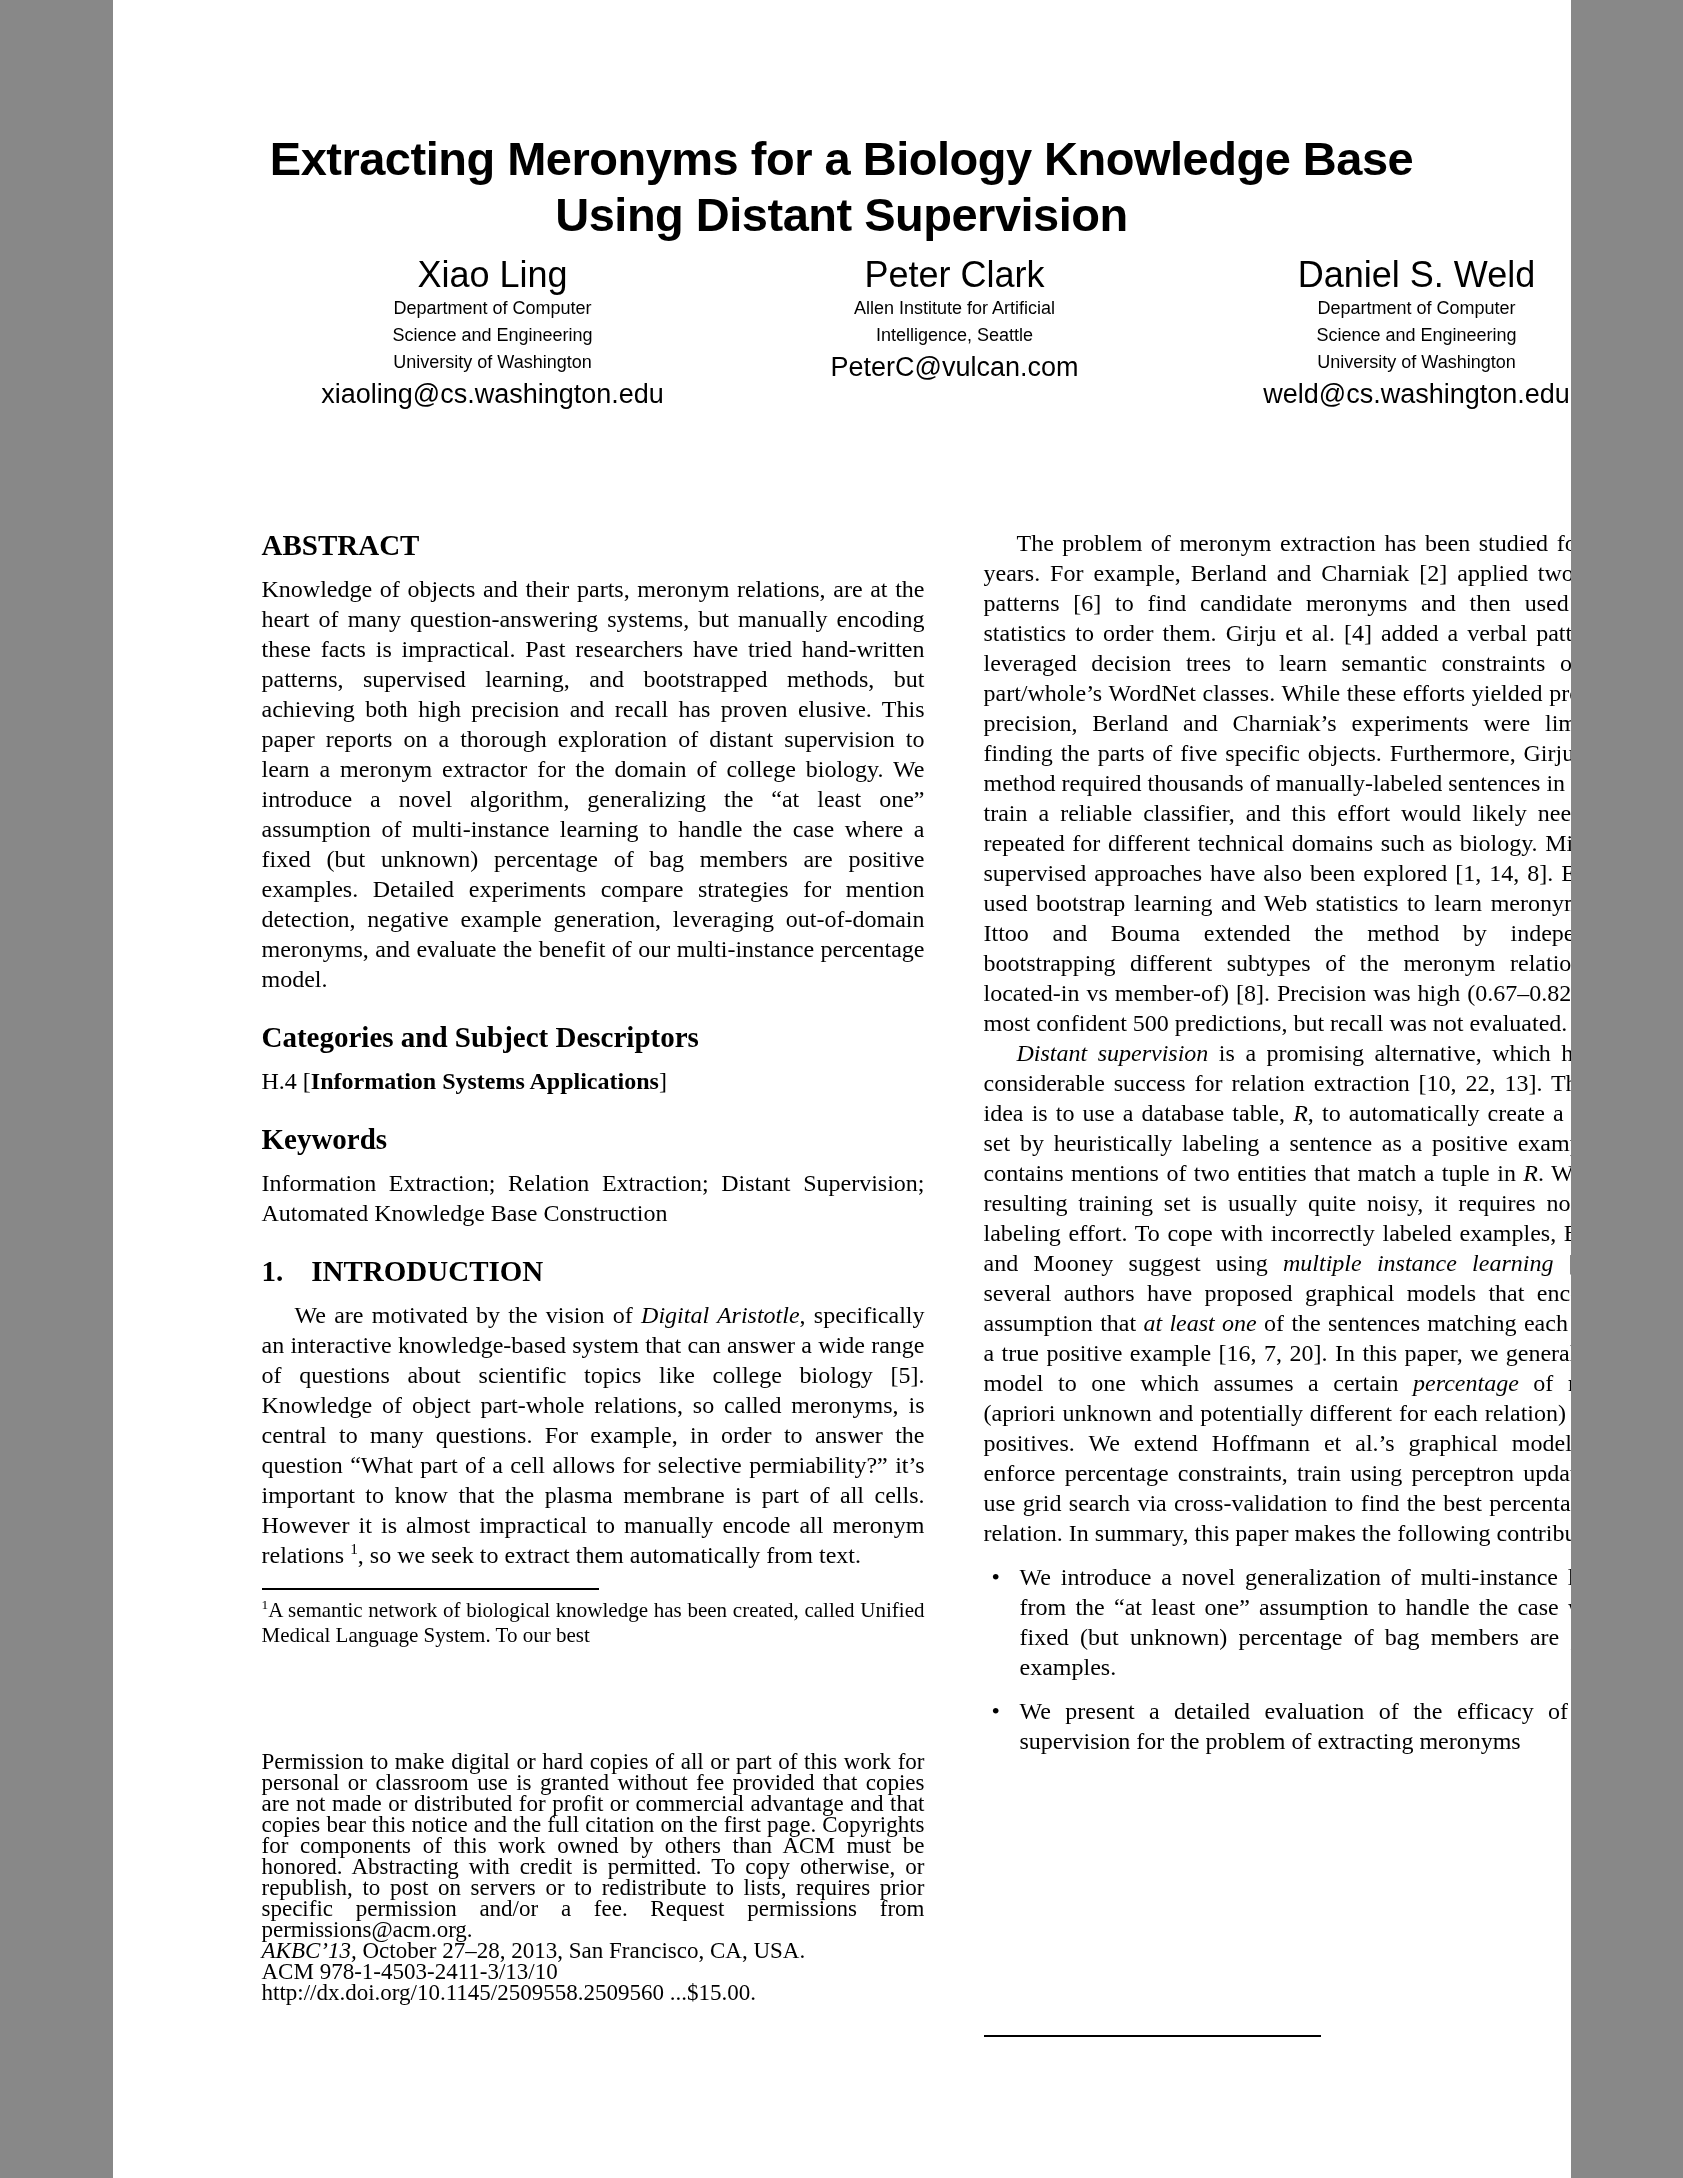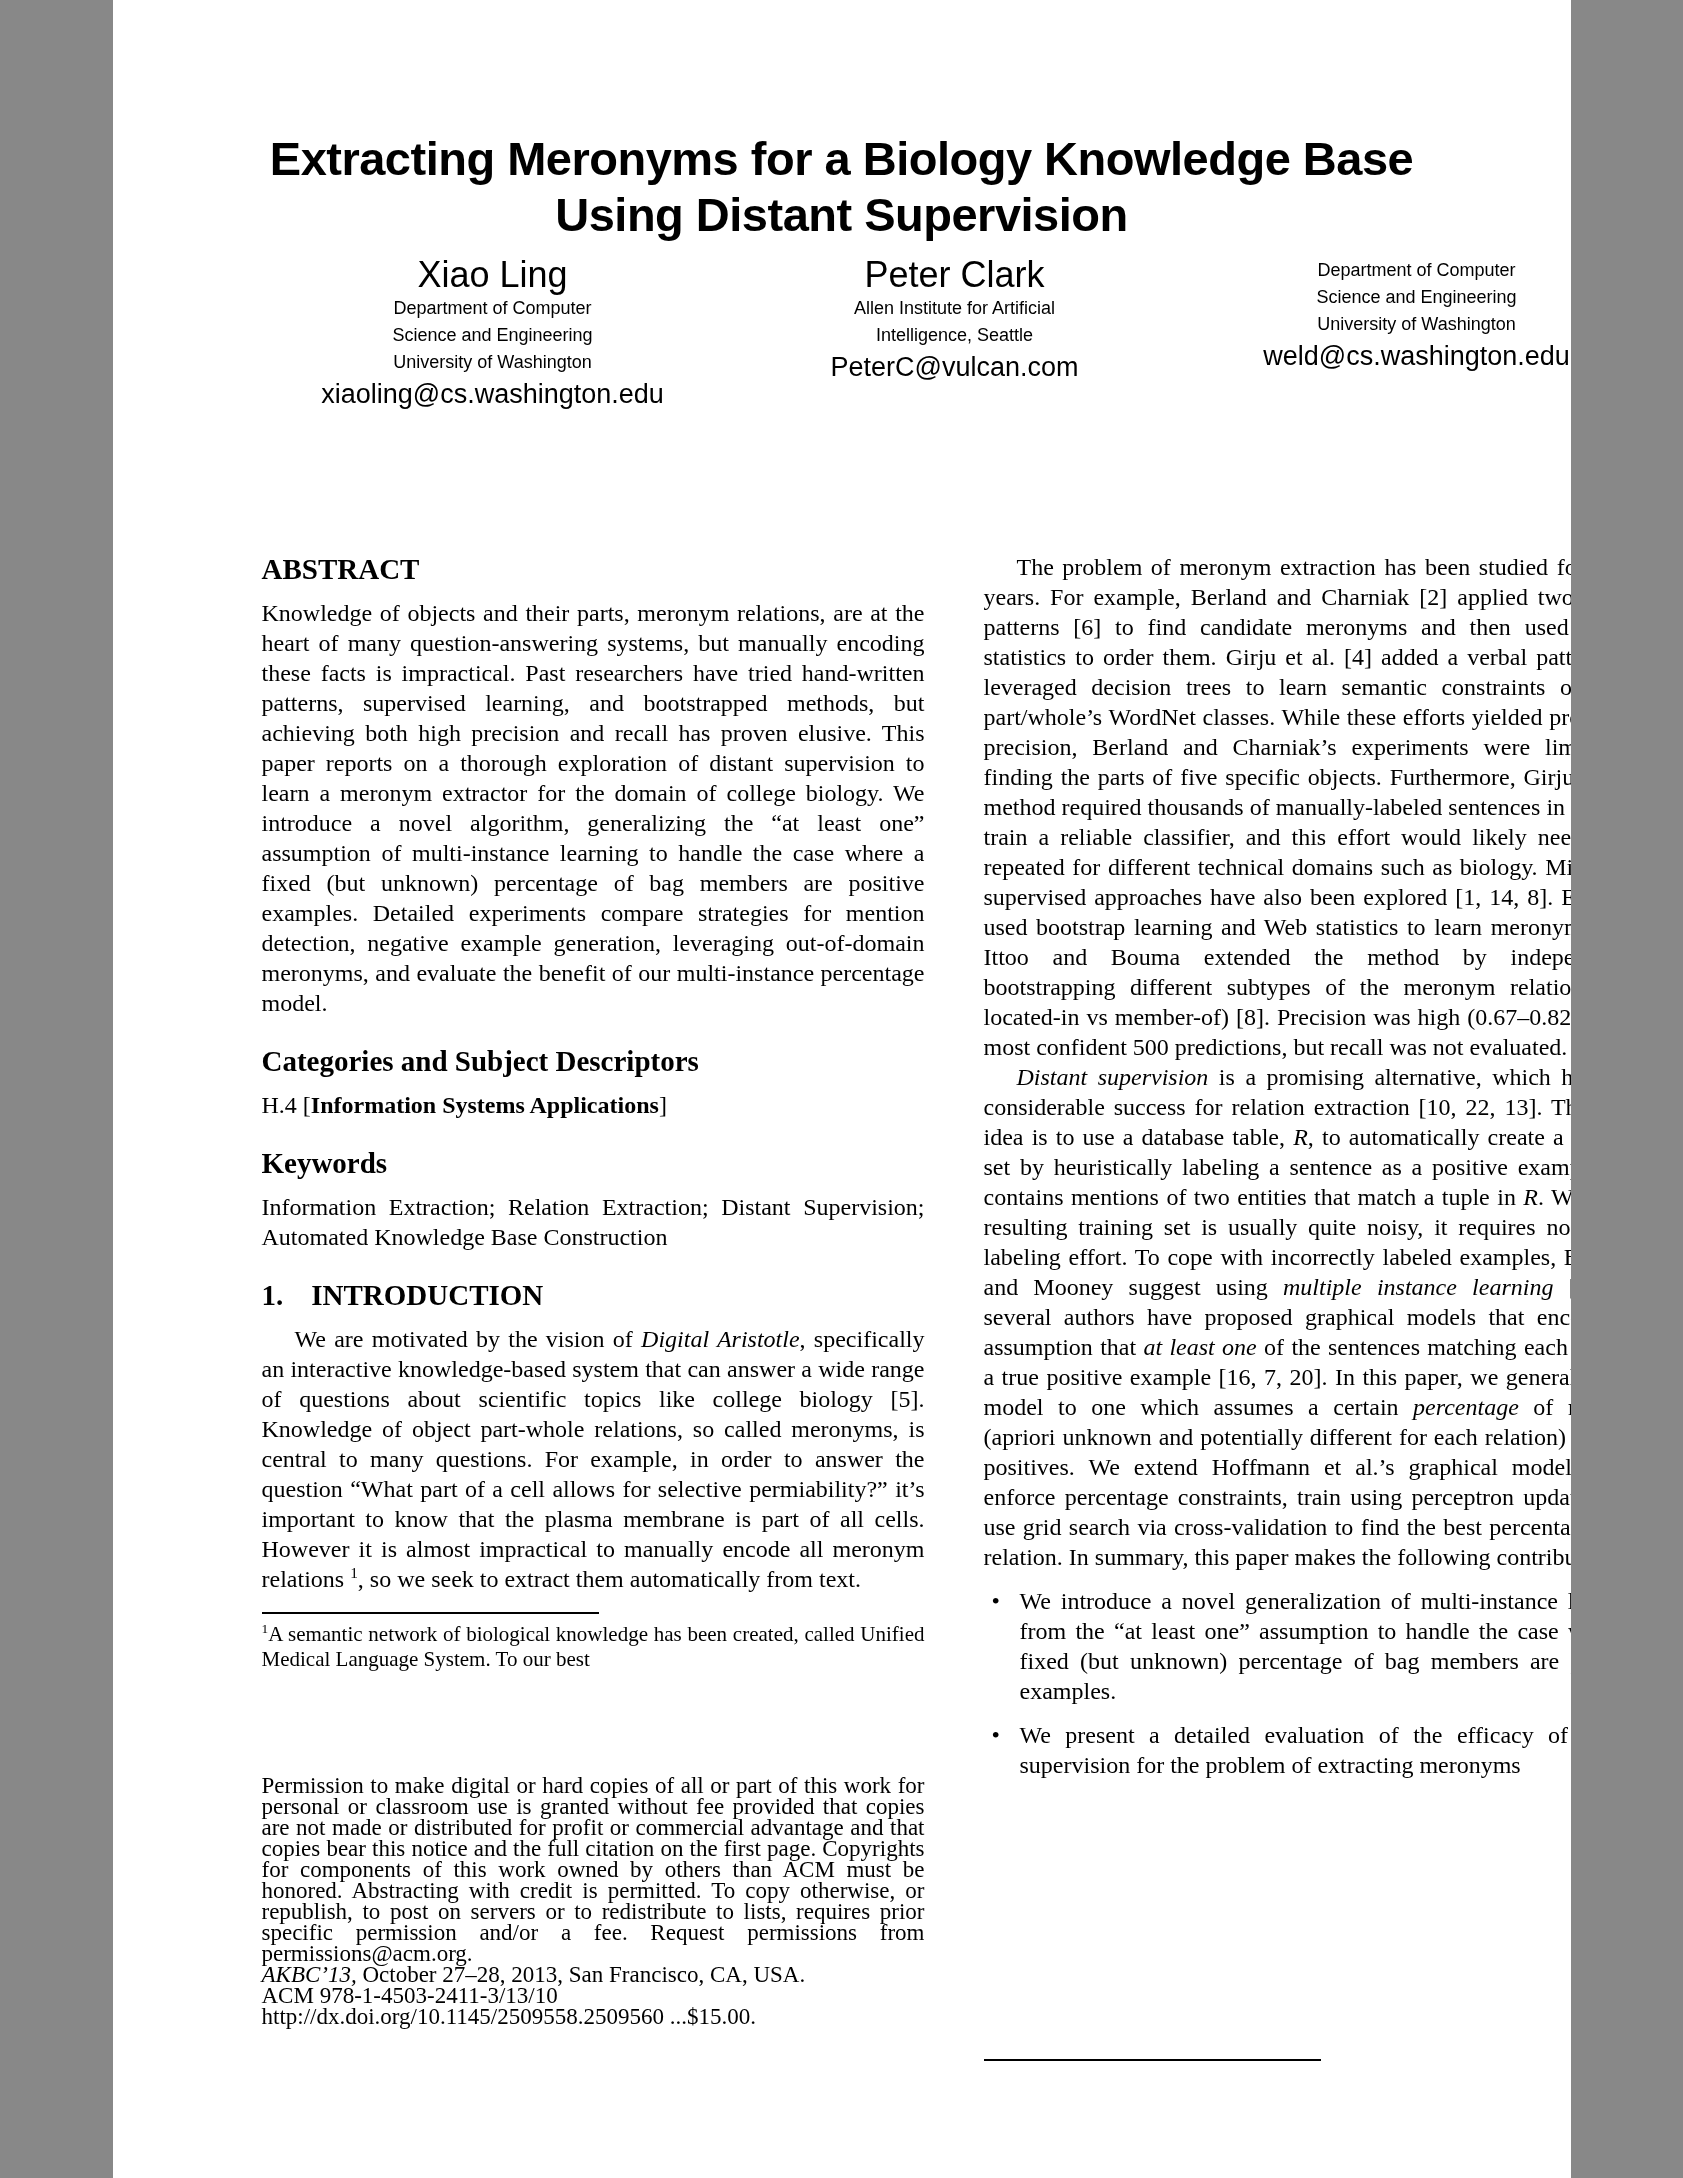--- a/index.html
+++ b/index.html
@@ -24,21 +24,21 @@
   .authors {
     position:absolute; top:257px; left:149px; width:1386px;
     display:flex;
   }
   .author { flex:1 1 0; text-align:center; font-family:"Liberation Sans", sans-serif; }
   .author .name   { font-size:36px; line-height:36px; margin-bottom:2px; }
   .author .affil  { font-size:18px; line-height:27px; }
   .author .email  { font-size:27px; line-height:32px; margin-top:2px; }
   
   .columns {
-    position:absolute; top:552px; left:149px; width:1386px; height:1517px;
+    position:absolute; top:528px; left:149px; width:1386px; height:1517px;
     display:flex; gap:59px;
   }
   .col {
     width:663px; min-width:663px;
     display:flex; flex-direction:column;
     font-size:24px; line-height:30px;
     text-align:justify;
   }
   .col p { margin:0; }
   h2.sec {
@@ -92,20 +92,21 @@
       <div class="affil">University of Washington</div>
       <div class="email">xiaoling@cs.washington.edu</div>
     </div>
     <div class="author">
       <div class="name">Peter Clark</div>
       <div class="affil">Allen Institute for Artificial</div>
       <div class="affil">Intelligence, Seattle</div>
       <div class="email">PeterC@vulcan.com</div>
     </div>
     <div class="author">
+      <div class="name">Daniel S. Weld</div>
       <div class="affil">Department of Computer</div>
       <div class="affil">Science and Engineering</div>
       <div class="affil">University of Washington</div>
       <div class="email">weld@cs.washington.edu</div>
     </div>
   </div>
 
   <div class="columns">
 
     <div class="col">

